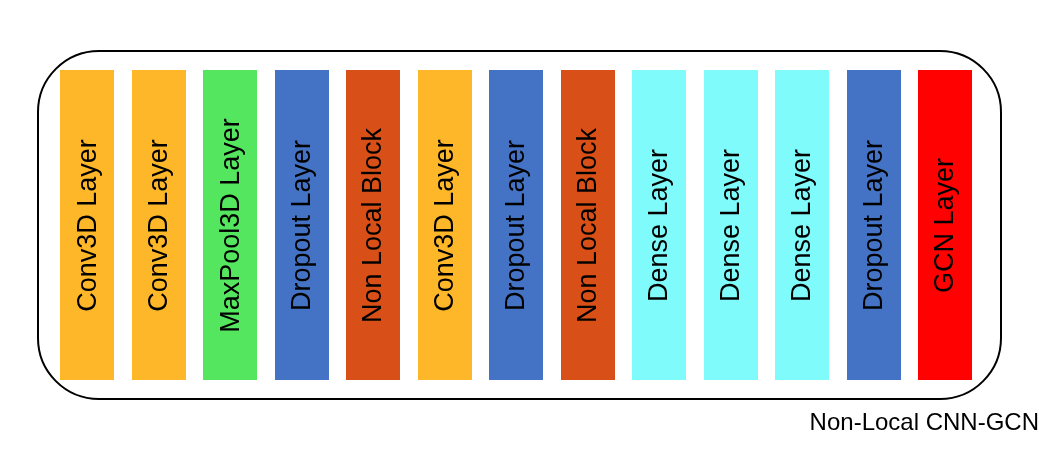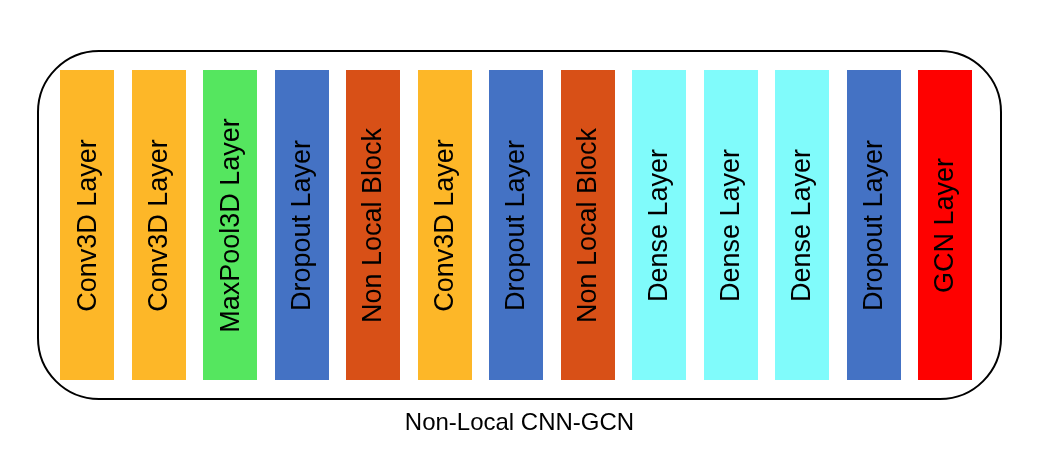--- a/index.html
+++ b/index.html
@@ -43,21 +43,21 @@
     white-space: nowrap;
     font-size: 27px;
     line-height: 1;
     color: #000000;
   }
   .caption {
     position: absolute;
     left: 0;
     top: 408px;
     width: 100%;
-    text-align: center;
+    text-align: right;
     font-size: 24px;
     color: #000000;
   }
 </style>
 </head>
 <body>
 
 <div class="page">
   <div class="arch-container">
 

